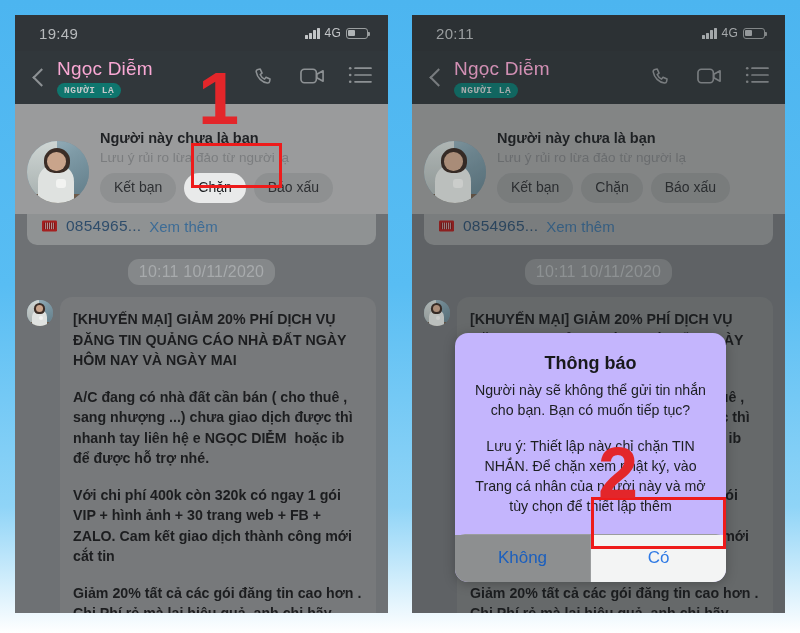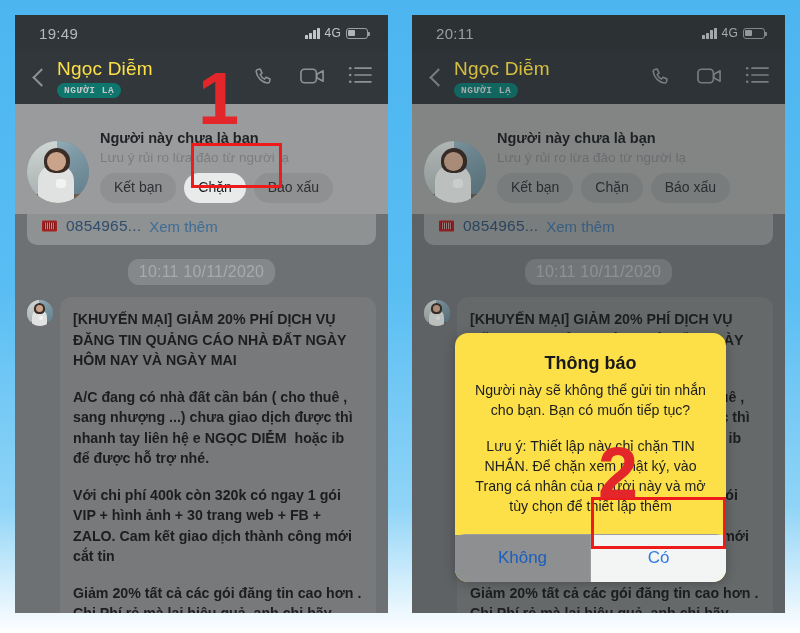--- a/index.html
+++ b/index.html
@@ -55,21 +55,21 @@
     padding:0 14px 0 10px; position:relative;
   }
   .back-ico { width:26px; height:26px; flex:none; position:relative; opacity:.62; }
   .back-ico::before{
     content:""; position:absolute; left:10px; top:6px; width:11px; height:11px;
     border-left:2.2px solid #c6c9cb; border-bottom:2.2px solid #c6c9cb;
     transform:rotate(45deg);
   }
   .peer { margin-left:6px; flex:1; min-width:0; }
   .peer-name {
-    color:#fde047; font-size:19px; line-height:21px; letter-spacing:.2px;
+    color:#f9a8d4; font-size:19px; line-height:21px; letter-spacing:.2px;
     white-space:nowrap; overflow:hidden;
   }
   .peer-badge {
     display:inline-block; margin-top:3px; padding:1.5px 7px 2px;
     border-radius:9px; background:#0f766e; color:#c5c8ca;
     font-size:9.5px; letter-spacing:.6px; font-weight:bold;font-family:Liberation Mono, monospace;
   }
   .hdr-actions { display:flex; align-items:center; gap:22px; opacity:.62; }
   .ico { width:26px; height:24px; position:relative; }
   .ico svg { display:block; }
@@ -127,21 +127,21 @@
     background:#77797b; border-radius:12px; padding:12px 13px 13px;
     color:#1c1d1f; font-size:14.2px; line-height:20.5px; flex:1; min-width:0;
   }
   .bubble p { margin:0; white-space:pre-wrap;font-weight:bold; }
   .bubble p + p { margin-top:16px; }
 
   
   .dim { position:absolute; inset:0; background:rgba(30,32,34,.18); }
   .dialog {
     position:absolute; left:43px; top:318px; width:271px;
-    background:#fde047; border-radius:13px; overflow:hidden;
+    background:#c4b5fd; border-radius:13px; overflow:hidden;
     box-shadow:0 2px 12px rgba(0,0,0,.25);
   }
   .dlg-body { padding:18px 17px 18px; text-align:center; }
   .dlg-title { color:#18191b; font-size:18px; font-weight:bold; line-height:24px; }
   .dlg-text  { color:#1d1f21; font-size:14.2px; line-height:20px; margin-top:5px; }
   .dlg-note  { color:#1d1f21; font-size:14.2px; line-height:20px; margin-top:16px; }
   .dlg-actions { display:flex; border-top:1px solid #9b9d9e;border-radius:10px; }
   .dlg-btn {
     flex:1; text-align:center; padding:13px 0 14px;
     color:#1b5fbe; font-size:17px; background:#8d8f90;

